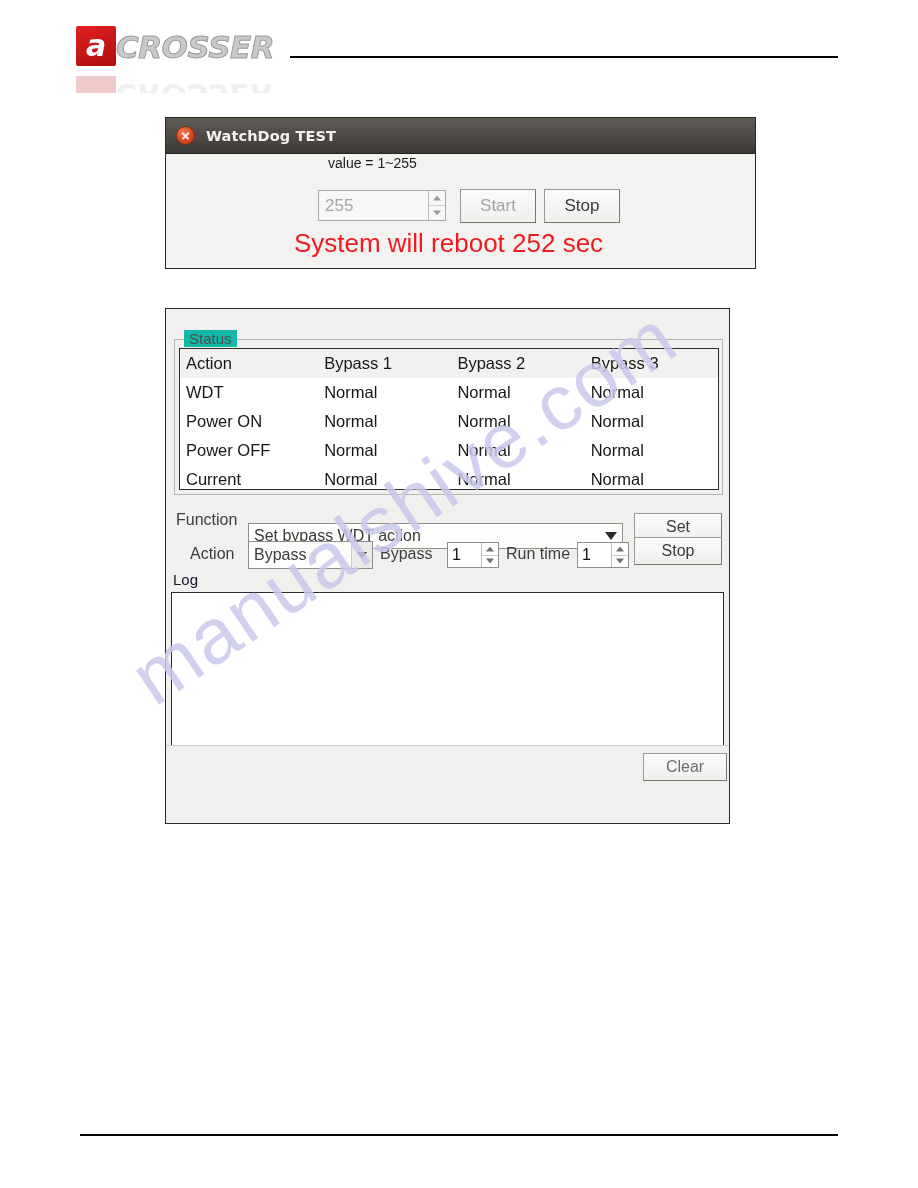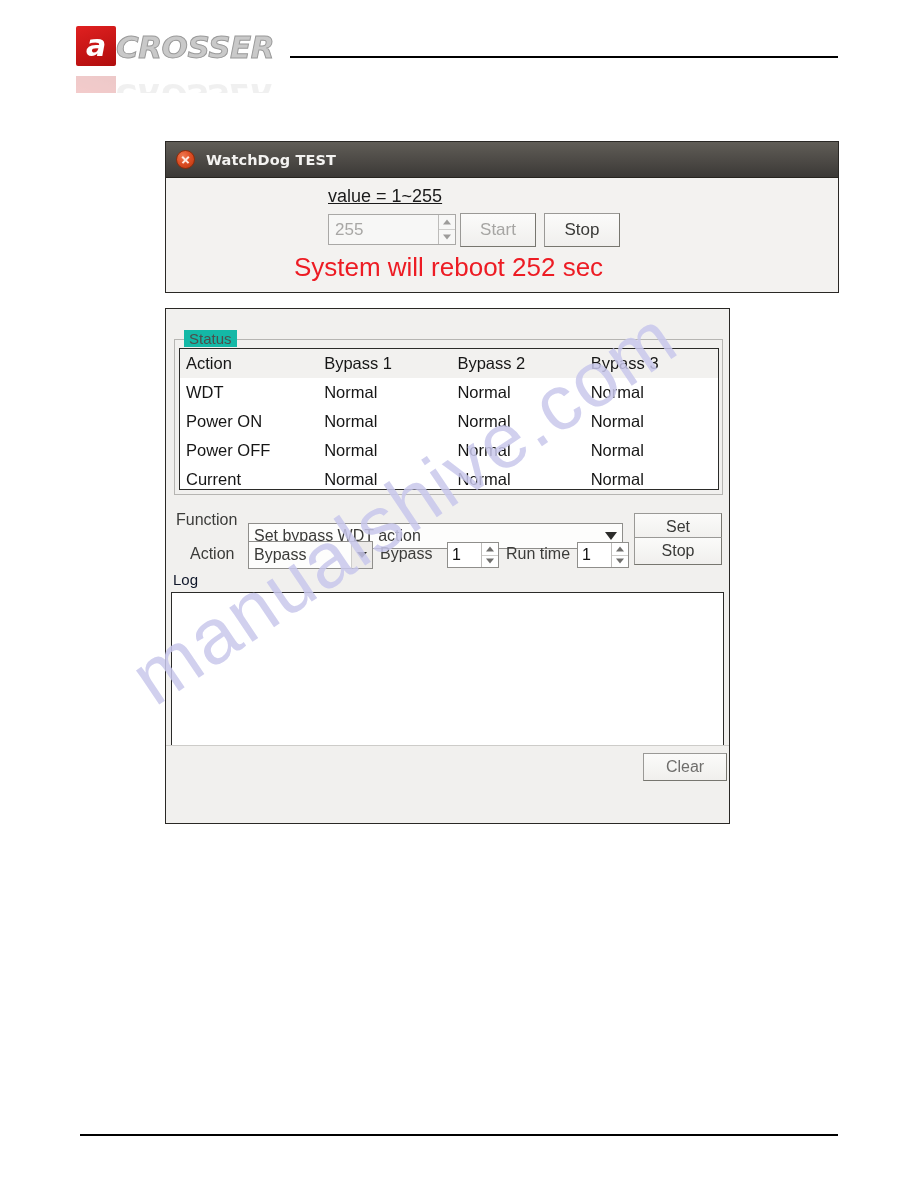--- a/index.html
+++ b/index.html
@@ -130,38 +130,37 @@
     font-family: "DejaVu Sans", sans-serif;
     font-size: 14.5px;
     font-weight: bold;
     letter-spacing: 0.1px;
     white-space: nowrap;
   }
 
   
   #watchdog-dialog {
     left: 165px; top: 117px;
-    width: 674px; height: 152px; margin-top: 24px;
+    width: 591px; height: 152px;
   }
   #wd-body {
     position: relative;
     height: 114px;
     background: #f3f2f0;
   }
   #wd-range-label {
     position: absolute;
-    left: 162px; top: 8px;
-    font-size: 18px;
+    left: 162px; top: 1px;
+    font-size: 14px;
     color: #1b1b1b;
     font-family: "Liberation Sans", sans-serif;
-    text-decoration: underline;
   }
   #wd-spin {
     position: absolute;
-    left: 162px; top: 36px;
+    left: 152px; top: 36px;
     width: 128px; height: 31px;
     border: 1px solid #a9a8a6;
     background: #f7f7f6;
     box-sizing: border-box;
     display: flex;
     justify-content: flex-end;
   }
   #wd-spin-value {
     flex: 1 1 auto;
     padding-left: 6px;

